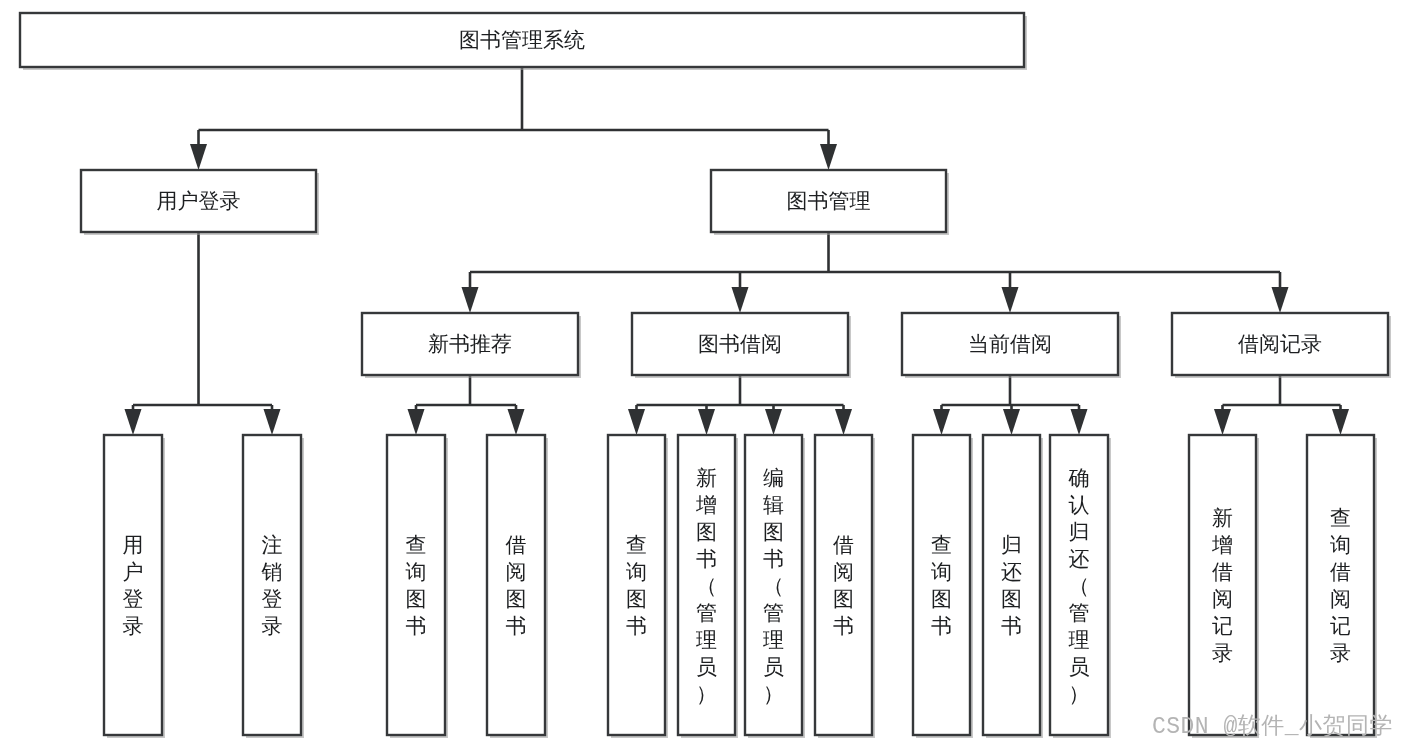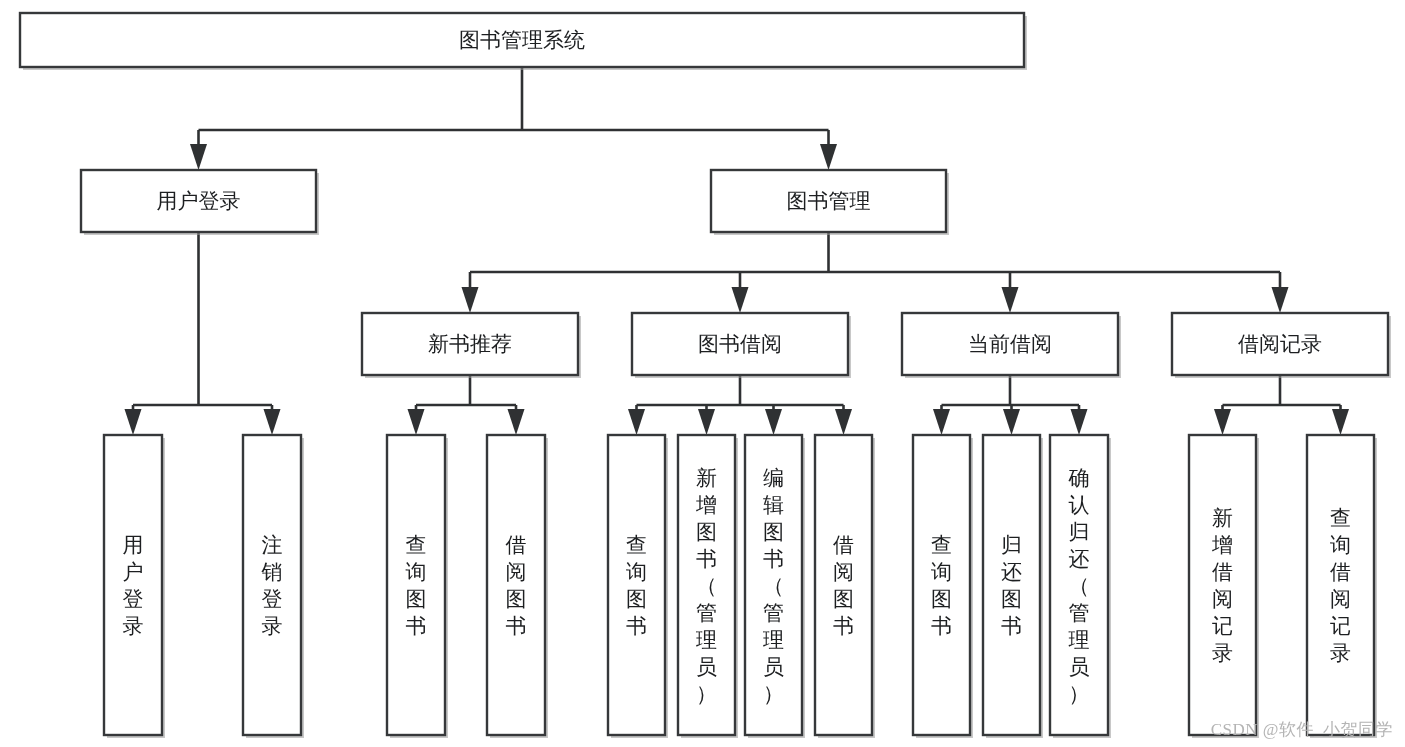--- a/index.html
+++ b/index.html
@@ -55,22 +55,22 @@
   .node-label-v {
     font-family: "DejaVu Sans", "Liberation Sans", sans-serif;
     font-size: 21px;
     fill: #1d1f21;
     text-anchor: middle;
   }
   .watermark {
     position: absolute;
     right: 12px;
     bottom: 6px;
-    font-family: Liberation Serif, serif;
-    font-size: 17px;
+    font-family: Liberation Mono, monospace;
+    font-size: 23px;
     color: #b4b4b4;
     letter-spacing: 0.5px;
     white-space: nowrap;
     user-select: none;
   }
 </style>
 </head>
 <body>
 
 <div id="diagram-root">

